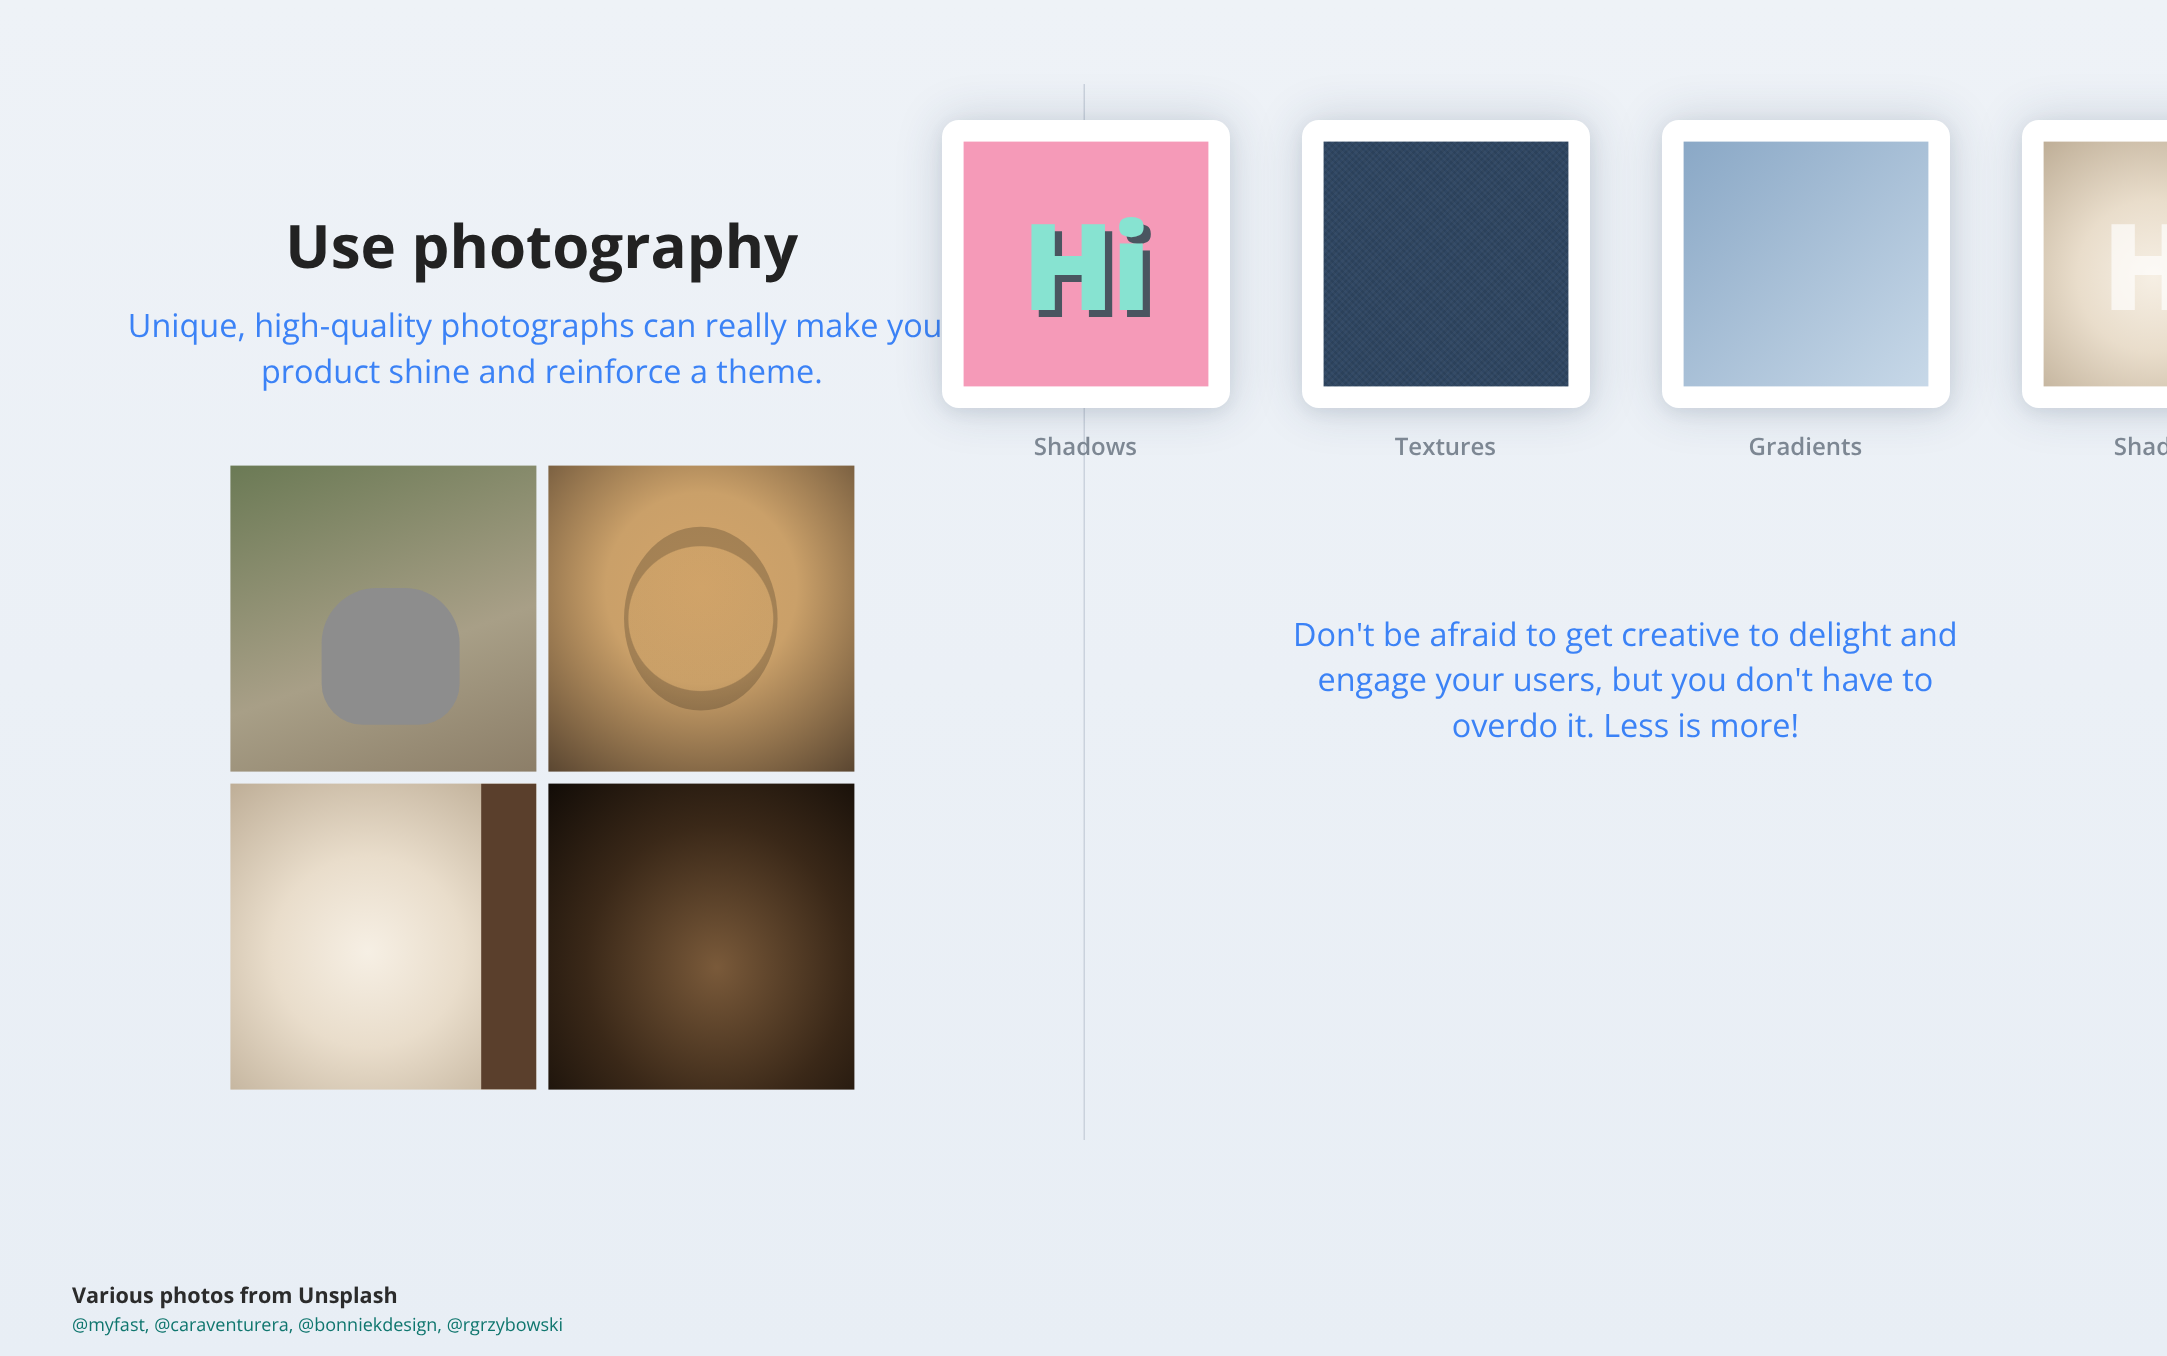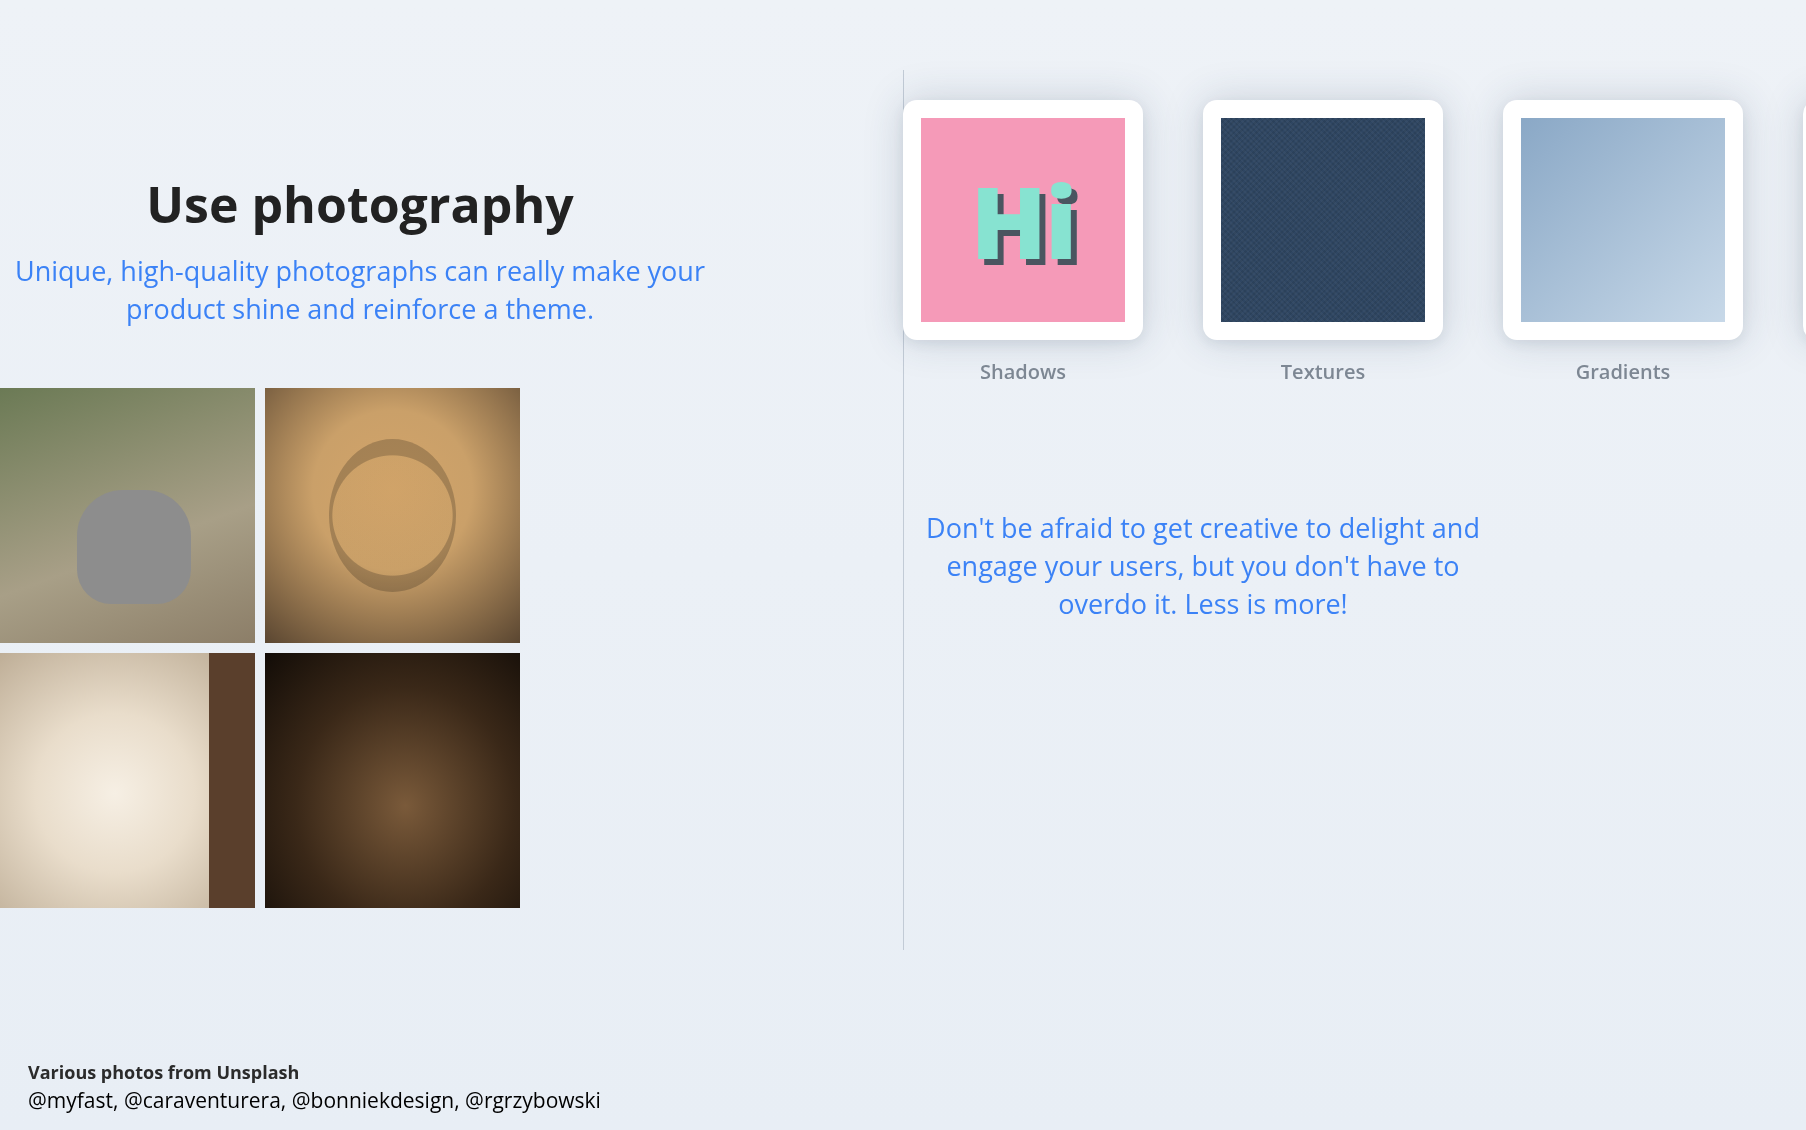--- a/index.html
+++ b/index.html
@@ -29,21 +29,22 @@
     width: 1px;
     background: #c2cbd6;
   }
 
   .col {
     width: 50%;
     height: 100%;
     position: relative;
     display: flex;
     flex-direction: column;
-    align-items: flex-start;
+    align-items: center;
+    margin-left: 32px;
   }
 
   
   .left .heading {
     margin-top: 170px;
     text-align: center;
     max-width: 720px;
   }
   .heading h1 {
     font-size: 50px;
@@ -82,21 +83,21 @@
   .photo.deer { background: radial-gradient(ellipse at 55% 60%, #7a5a3a 0%, #3a2818 55%, #120c07 100%); }
 
   .credits {
     position: absolute;
     left: 28px;
     bottom: 16px;
     font-size: 18px;
     color: #2b2b2b;
   }
   .credits .title { font-weight: 700; }
-  .credits .names { font-size: 21px; color: #000000; margin-top: 2px; }
+  .credits .names { font-size: 15px; color: #0f766e; margin-top: 2px; }
 
   
   .flare-grid {
     margin-top: 100px;
     display: grid;
     grid-template-columns: 1fr 1fr 1fr 1fr;
     grid-template-rows: auto auto;
     gap: 50px 60px;
   }
   .flare-item { display:flex; flex-direction:column; align-items:center; }

